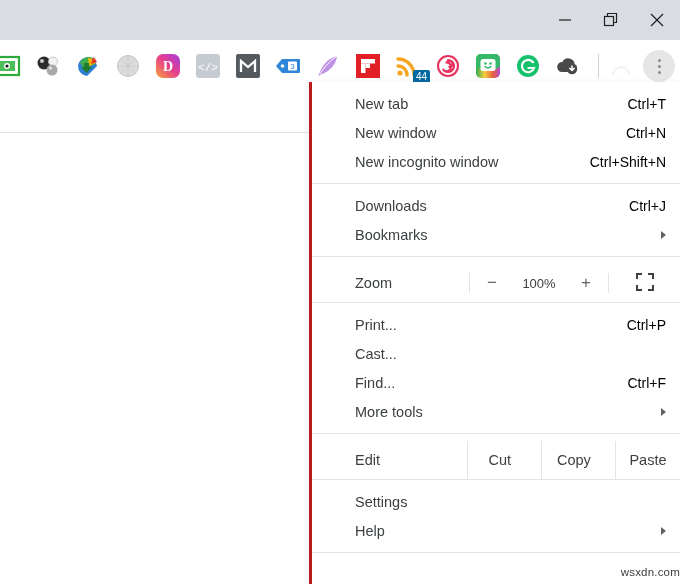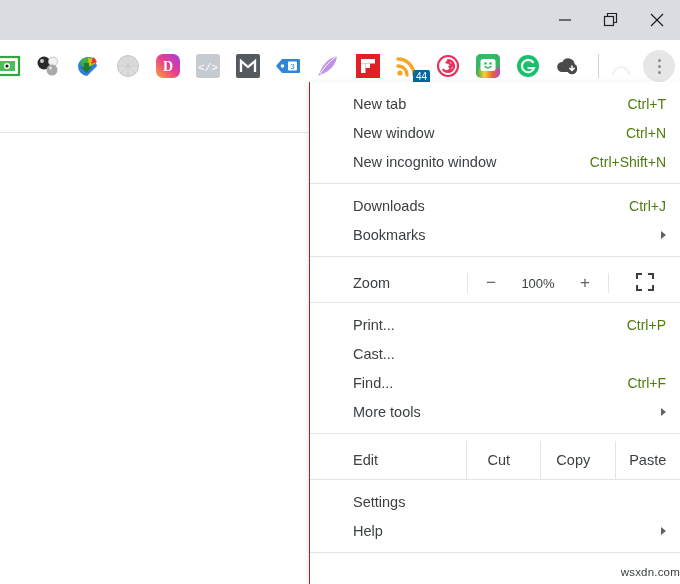--- a/index.html
+++ b/index.html
@@ -116,21 +116,21 @@
   }
 
   
   .menu {
     position: absolute;
     top: 82px;
     left: 309px;
     width: 371px;
     height: 502px;
     background: #ffffff;
-    border-left: 1px solid #b91c1c;
+    border-left: 3px solid #b91c1c;
     box-shadow: -2px 0 6px rgba(0,0,0,0.06);
     box-sizing: border-box;
     font-size: 14.5px;
     color: #3c4043;
     overflow: hidden;
   }
   .menu-pad { padding-top: 7px; }
 
   .mi {
     height: 29px;
@@ -139,21 +139,21 @@
     padding-left: 43px;
     padding-right: 14px;
     box-sizing: border-box;
     position: relative;
     color: #3c4043;
     white-space: nowrap;
   }
   .mi .label { flex: 0 0 auto; }
   .mi .accel {
     margin-left: auto;
-    color: #4d7c0f;
+    color: #000000;
     font-size: 14px;
   }
   .mi .arrow {
     margin-left: auto;
     width: 0; height: 0;
     border-left: 5px solid #5f6368;
     border-top: 4px solid transparent;
     border-bottom: 4px solid transparent;
   }
 

